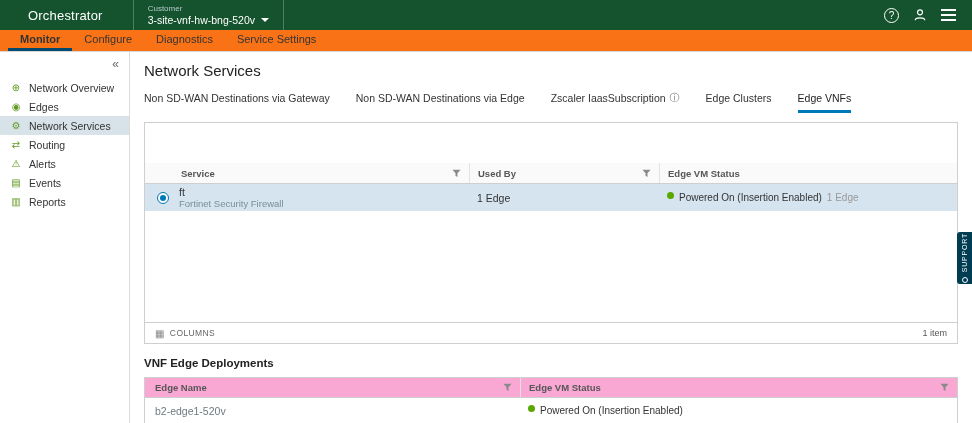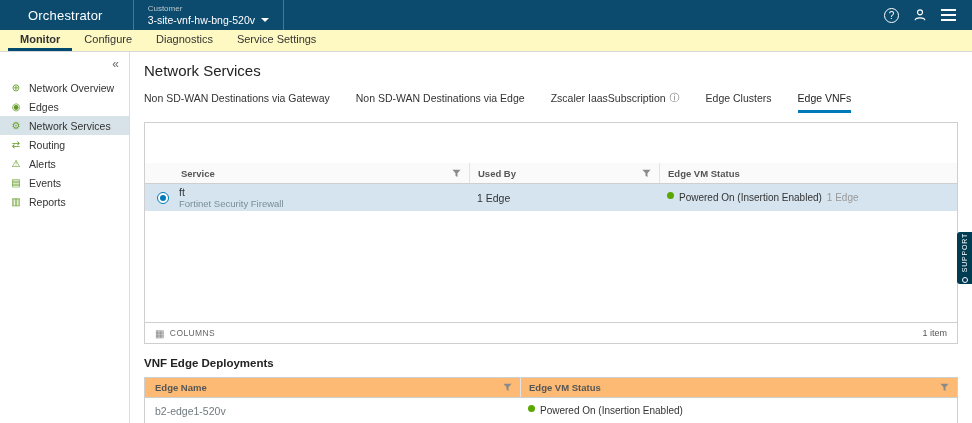--- a/index.html
+++ b/index.html
@@ -1,36 +1,36 @@
 <!DOCTYPE html>
 <html><head>
 <meta charset="utf-8">
 <style>
   * { margin:0; padding:0; box-sizing:border-box; }
   html,body { width:972px; height:423px; overflow:hidden; background:#fff;
     font-family:"Liberation Sans", sans-serif; color:#333; }
 
   
-  .app-header { height:30px; background:#0c4a6e; display:flex; align-items:center; color:#fff; }
+  .app-header { height:30px; background:#14532d; display:flex; align-items:center; color:#fff; }
   .brand { font-size:13px; padding:0 30px 0 28px; letter-spacing:.2px; }
   .hdr-divider { width:1px; height:30px; background:rgba(255,255,255,.25); }
   .customer-block { display:flex; flex-direction:column; justify-content:center; padding:0 14px; height:30px; cursor:pointer; }
   .customer-label { font-size:8px; color:#b8c7cd; line-height:10px; }
   .customer-value { font-size:10.5px; display:flex; align-items:center; gap:6px; line-height:12px; }
   .product-block { display:flex; align-items:center; gap:8px; padding:0 18px; font-size:11px; height:30px; cursor:pointer; }
   .caret-down { width:0; height:0; border-left:4px solid transparent; border-right:4px solid transparent; border-top:4px solid #fff; display:inline-block; }
   .hdr-spacer { flex:1; }
   .hdr-icons { display:flex; align-items:center; gap:14px; padding-right:16px; }
   .help-circle { width:15px; height:15px; border:1px solid #fff; border-radius:50%; font-size:10px; display:flex; align-items:center; justify-content:center; cursor:pointer; }
   .person-icon { cursor:pointer; display:flex; }
   .hamburger { display:flex; flex-direction:column; gap:3px; cursor:pointer; }
   .hamburger span { display:block; width:15px; height:2px; background:#fff; }
 
   
-  .primary-nav { height:22px; background:#fef9c3; border-bottom:1px solid #d7d7d7; display:flex; align-items:stretch; padding-left:8px; }
+  .primary-nav { height:22px; background:#f97316; border-bottom:1px solid #d7d7d7; display:flex; align-items:stretch; padding-left:8px; }
   .pnav-tab { font-size:11px; color:#333; padding:0 12px; display:flex; align-items:center; cursor:pointer; border-bottom:3px solid transparent; }
   .pnav-tab.active { border-bottom-color:#004a70; font-weight:bold; }
 
   
   .layout { display:flex; height:371px; }
   .sidebar { width:130px; border-right:1px solid #dcdcdc; background:#fff; position:relative; }
   .collapse-btn { position:absolute; top:5px; right:10px; font-size:12px; color:#6a6a6a; cursor:pointer; }
   .side-items { margin-top:26px; }
   .side-item { display:flex; align-items:center; gap:7px; height:19px; padding-left:10px; font-size:10.5px; color:#333; cursor:pointer; white-space:nowrap; }
   .side-item.selected { background:#d8e3e9; }
@@ -63,21 +63,21 @@
   .status-dot { width:7px; height:7px; border-radius:50%; background:#5aa700; flex:0 0 7px; }
   .status-extra { color:#999; }
   .t1-empty { flex:1; }
   .t1-footer { border-top:1px solid #cfcfcf; height:21px; display:flex; align-items:center; justify-content:space-between; padding:0 10px; }
   .columns-btn { display:flex; align-items:center; gap:5px; font-size:8.5px; color:#666; letter-spacing:.4px; cursor:pointer; }
   .columns-glyph { font-size:10px; color:#888; }
   .item-count { font-size:9px; color:#555; }
 
   
   .vnf-title { font-size:11.5px; font-weight:bold; color:#222; margin:13px 0 8px 0; }
-  .t2-head { display:grid; grid-template-columns:375px 1fr; background:#fdba74; border-bottom:1px solid #cfcfcf; height:20px; }
+  .t2-head { display:grid; grid-template-columns:375px 1fr; background:#f9a8d4; border-bottom:1px solid #cfcfcf; height:20px; }
   .t2-row { display:grid; grid-template-columns:375px 1fr; align-items:center; height:26px; font-size:10.5px; border-bottom:1px solid #eee; }
   .edge-name { padding-left:10px; color:#6e7a80; }
   .t2 { height:80px; }
 
   
   .support-tab { position:fixed; right:0; top:232px; width:15px; height:52px; background:#003d52; border-radius:3px 0 0 3px; display:flex; flex-direction:column; align-items:center; justify-content:center; gap:4px; cursor:pointer; }
   .support-text { writing-mode:vertical-rl; transform:rotate(180deg); color:#fff; font-size:7px; letter-spacing:.8px; }
   .support-icon { width:6px; height:6px; border:1px solid #fff; border-radius:50%; }
 </style>
 </head>

